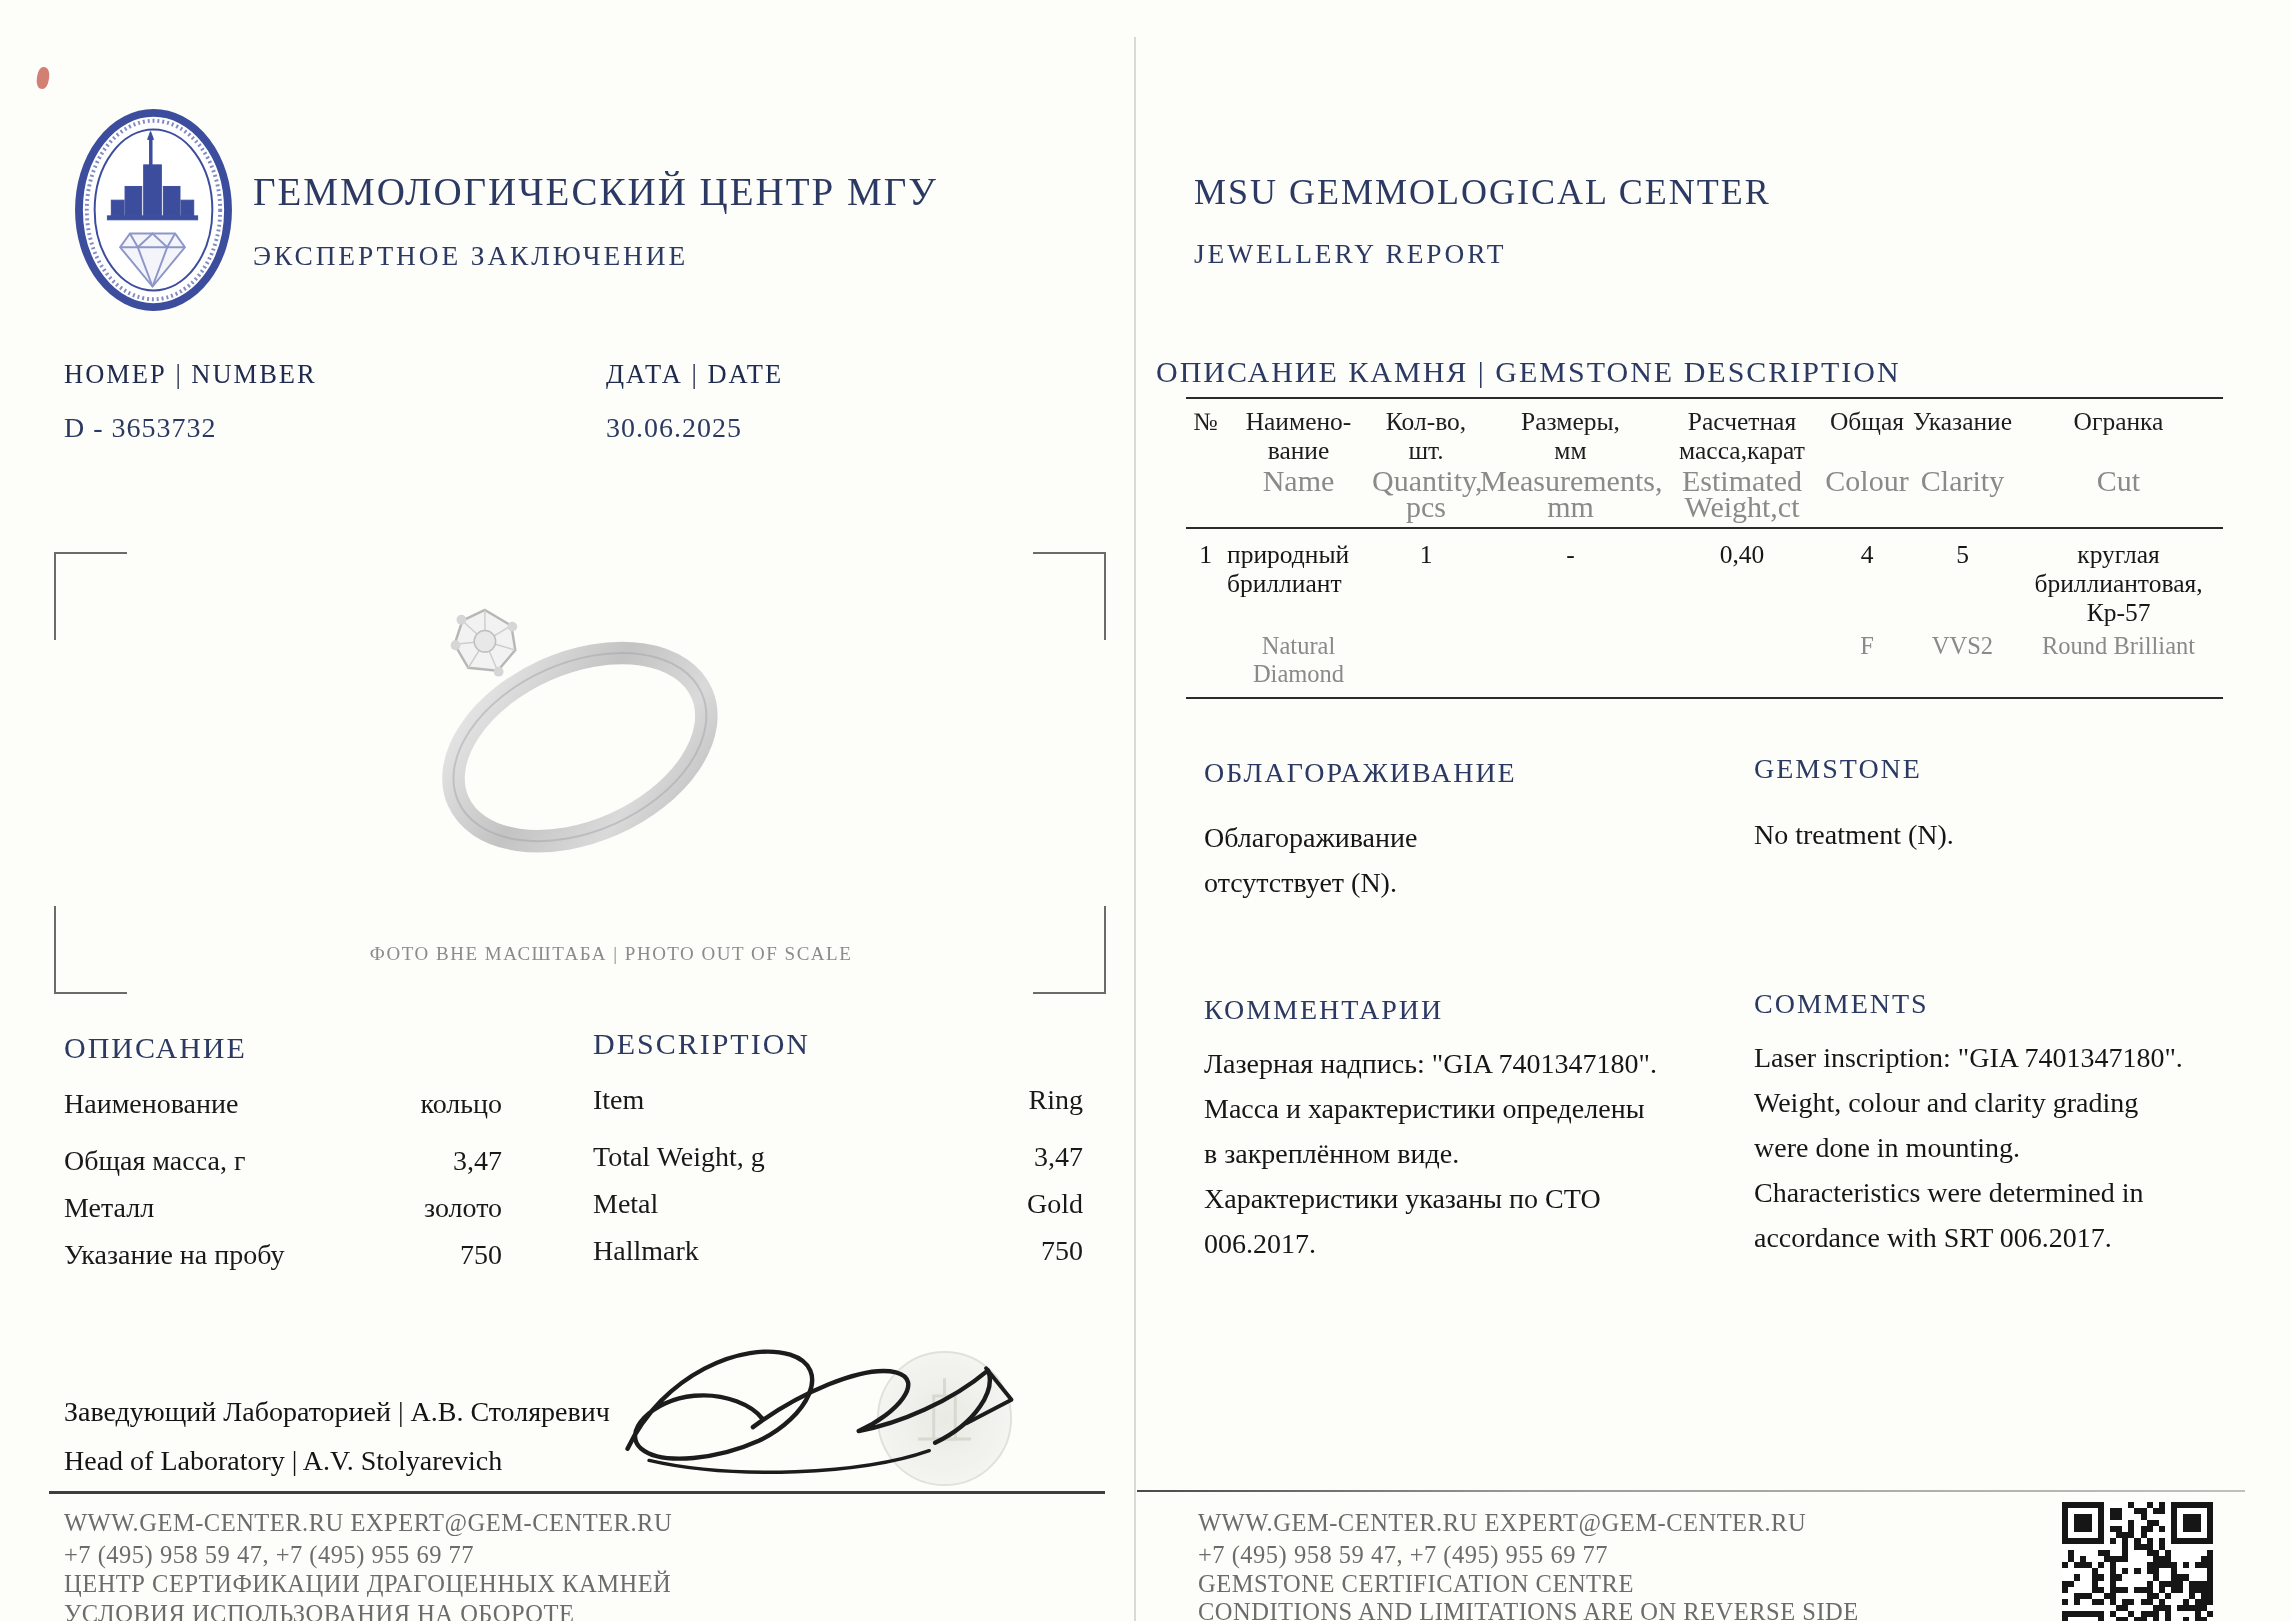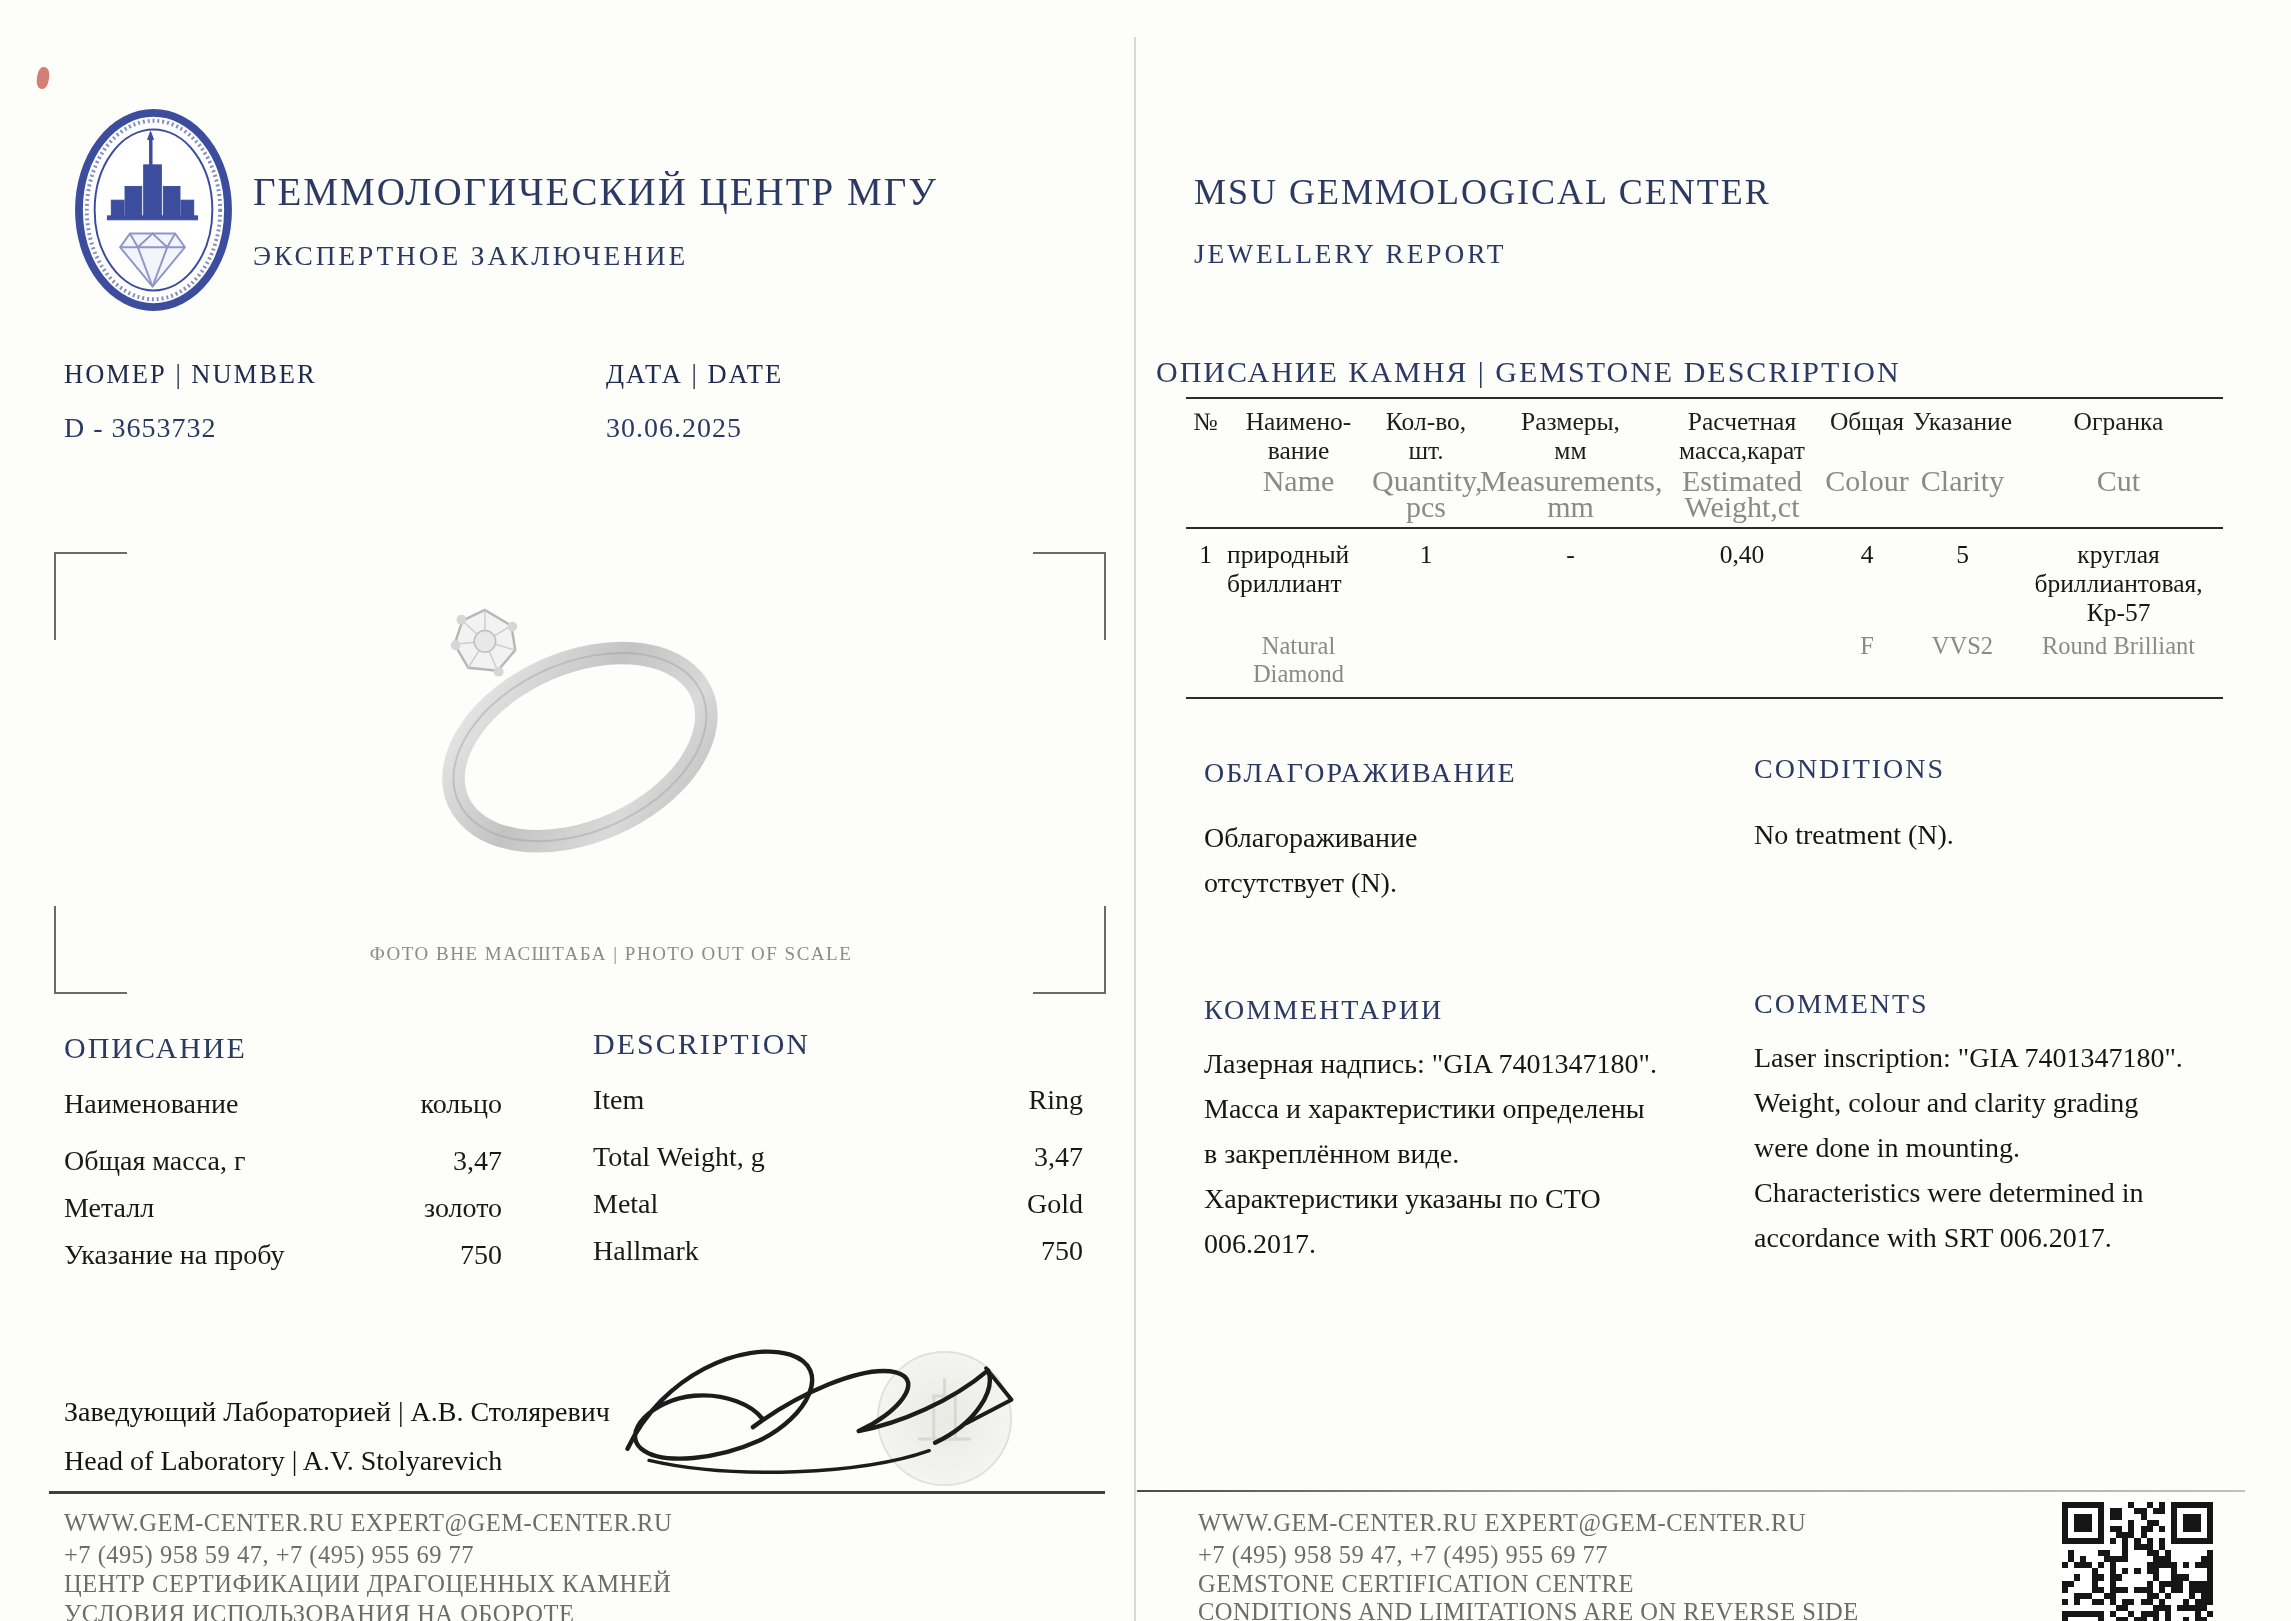--- a/index.html
+++ b/index.html
@@ -270,21 +270,21 @@
       <div>
         <div class="gb-ru">круглая
 бриллиантовая,
 Кр-57</div>
         <div class="gb-en">Round Brilliant</div>
       </div>
     </div>
   </div>
 
   <div class="abs sub-head" style="left:1204px;top:757px;">ОБЛАГОРАЖИВАНИЕ</div>
-  <div class="abs sub-head" style="left:1754px;top:753px;">CONDITIONS</div>
+  <div class="abs sub-head" style="left:1754px;top:753px;">GEMSTONE</div>
   <div class="abs body-text pre" style="left:1204px;top:815px;">Облагораживание
 отсутствует (N).</div>
   <div class="abs body-text" style="left:1754px;top:812px;">No treatment (N).</div>
 
   <div class="abs sub-head" style="left:1204px;top:994px;">КОММЕНТАРИИ</div>
   <div class="abs sub-head" style="left:1754px;top:988px;">COMMENTS</div>
   <div class="abs body-text pre" style="left:1204px;top:1041px;width:519px;">Лазерная надпись: "GIA 7401347180".
 Масса и характеристики  определены
 в закреплённом виде.
 Характеристики  указаны по СТО

